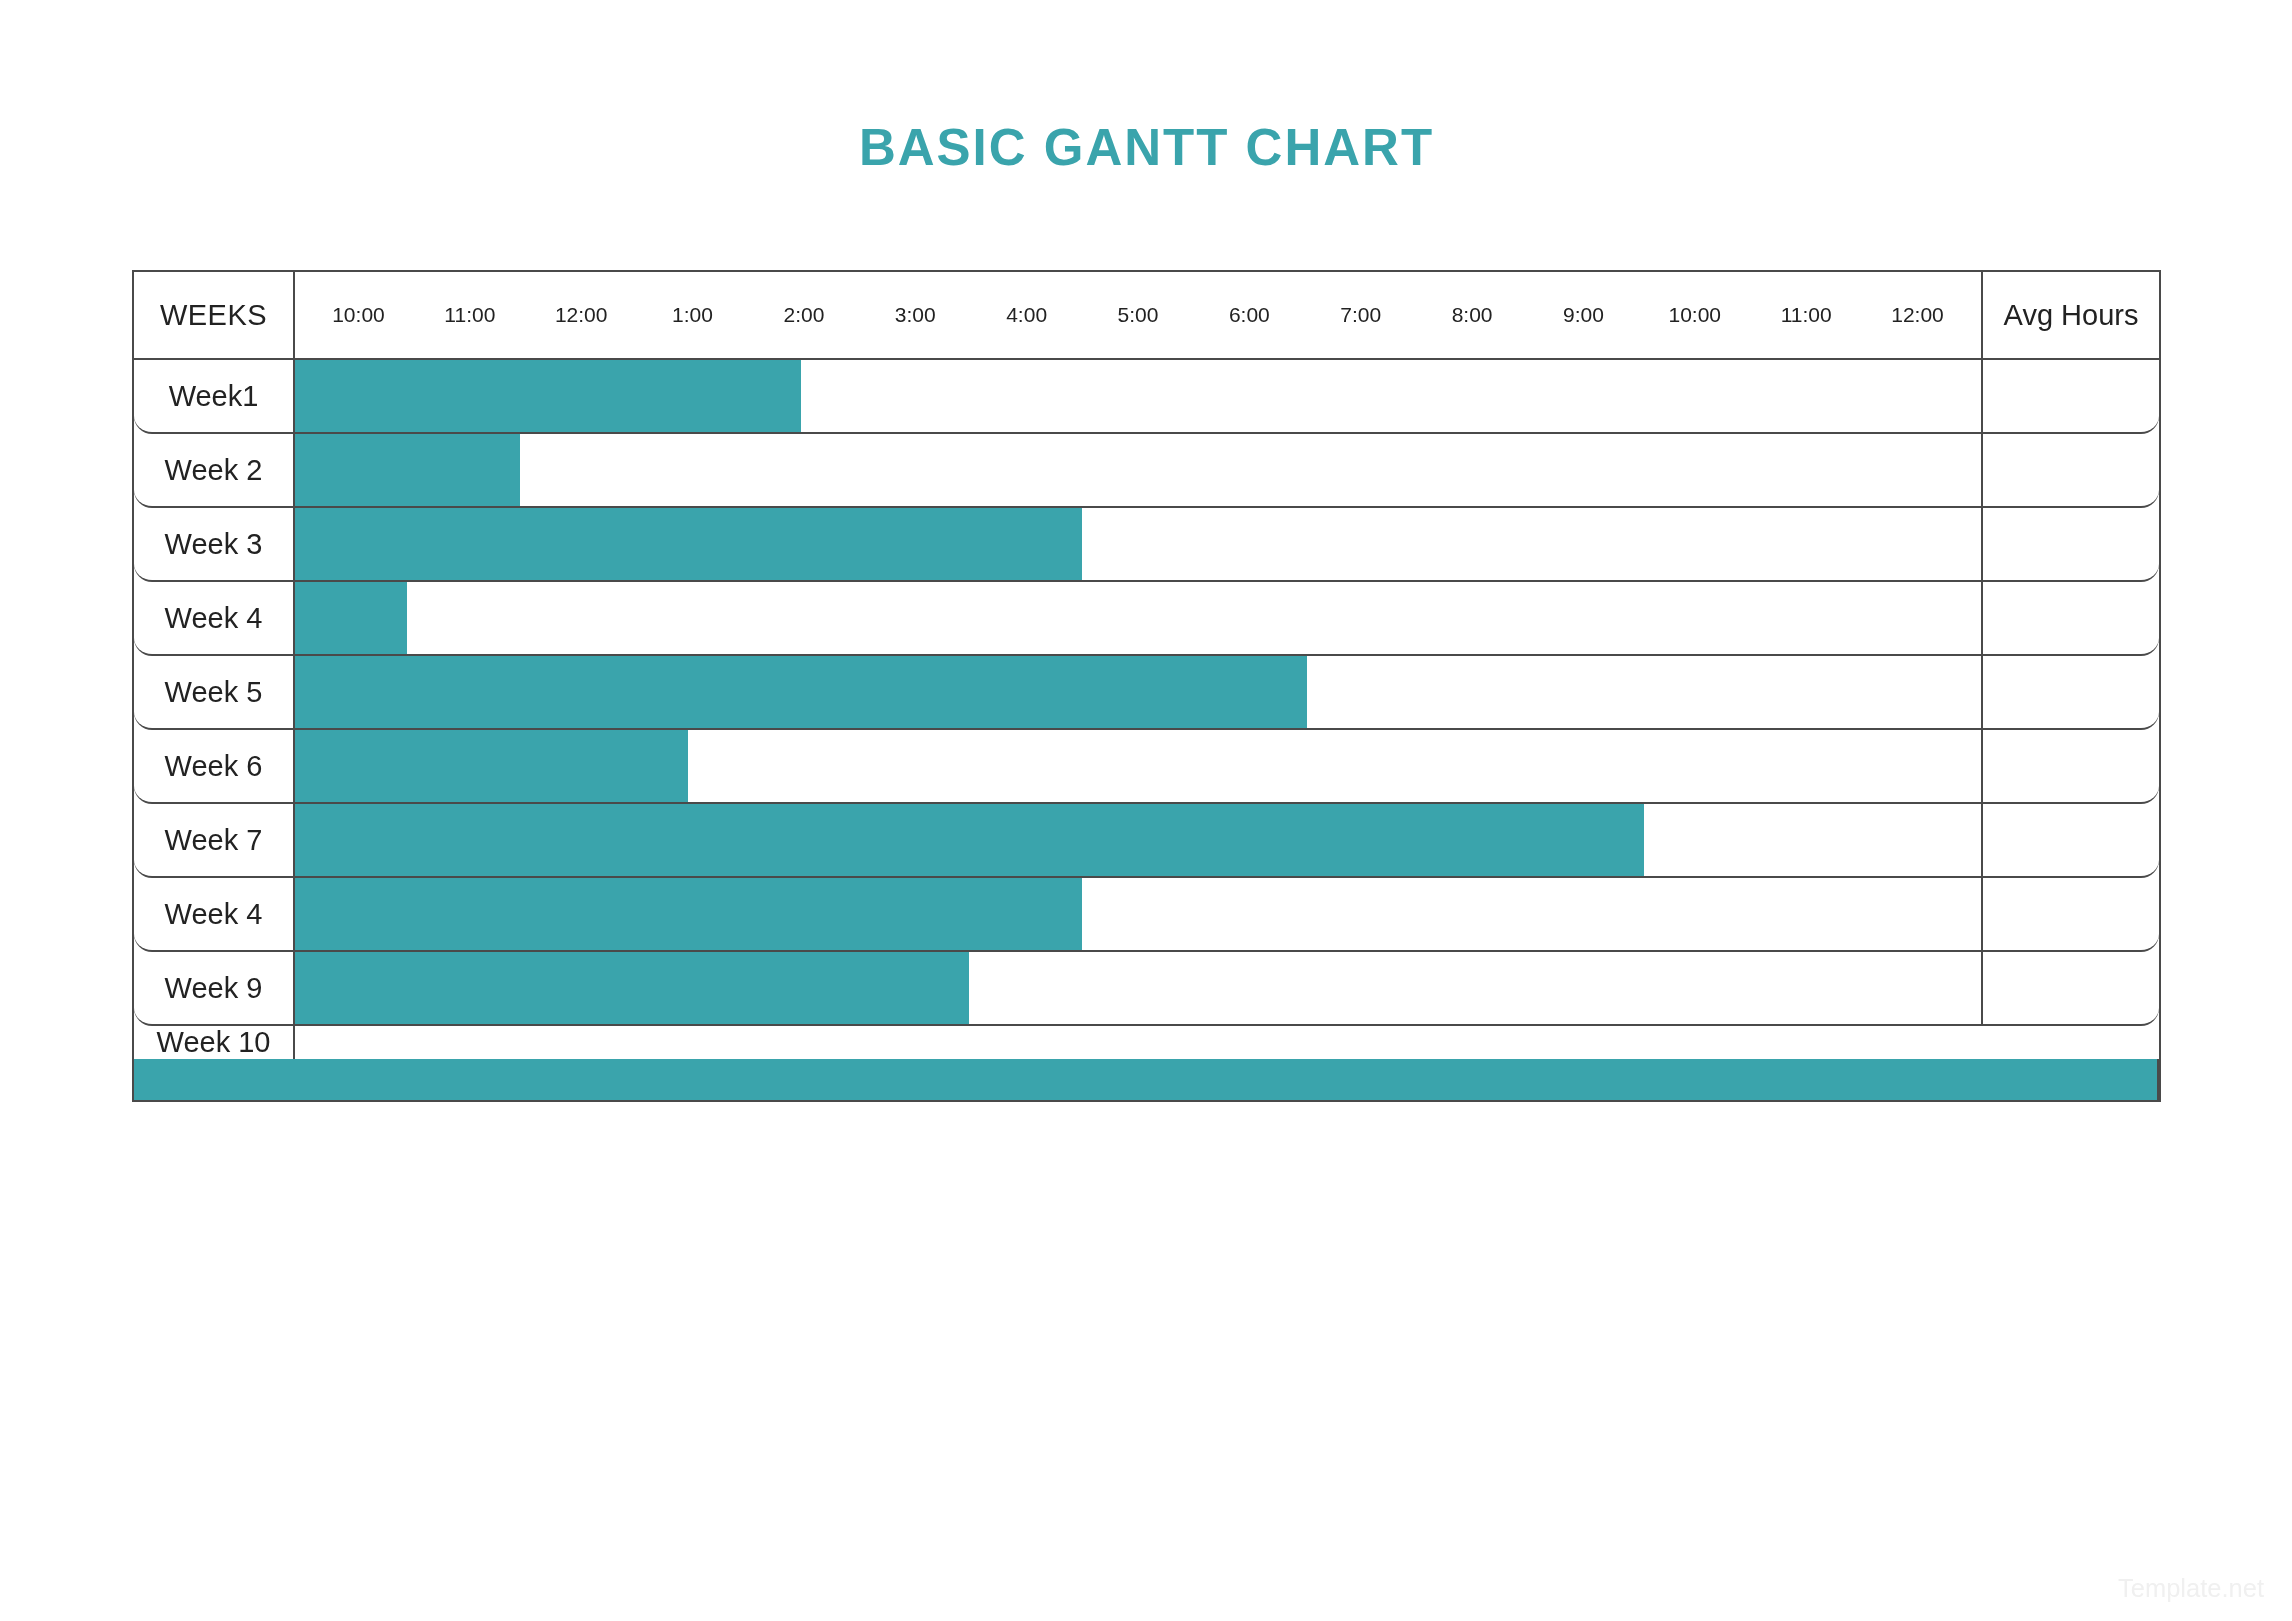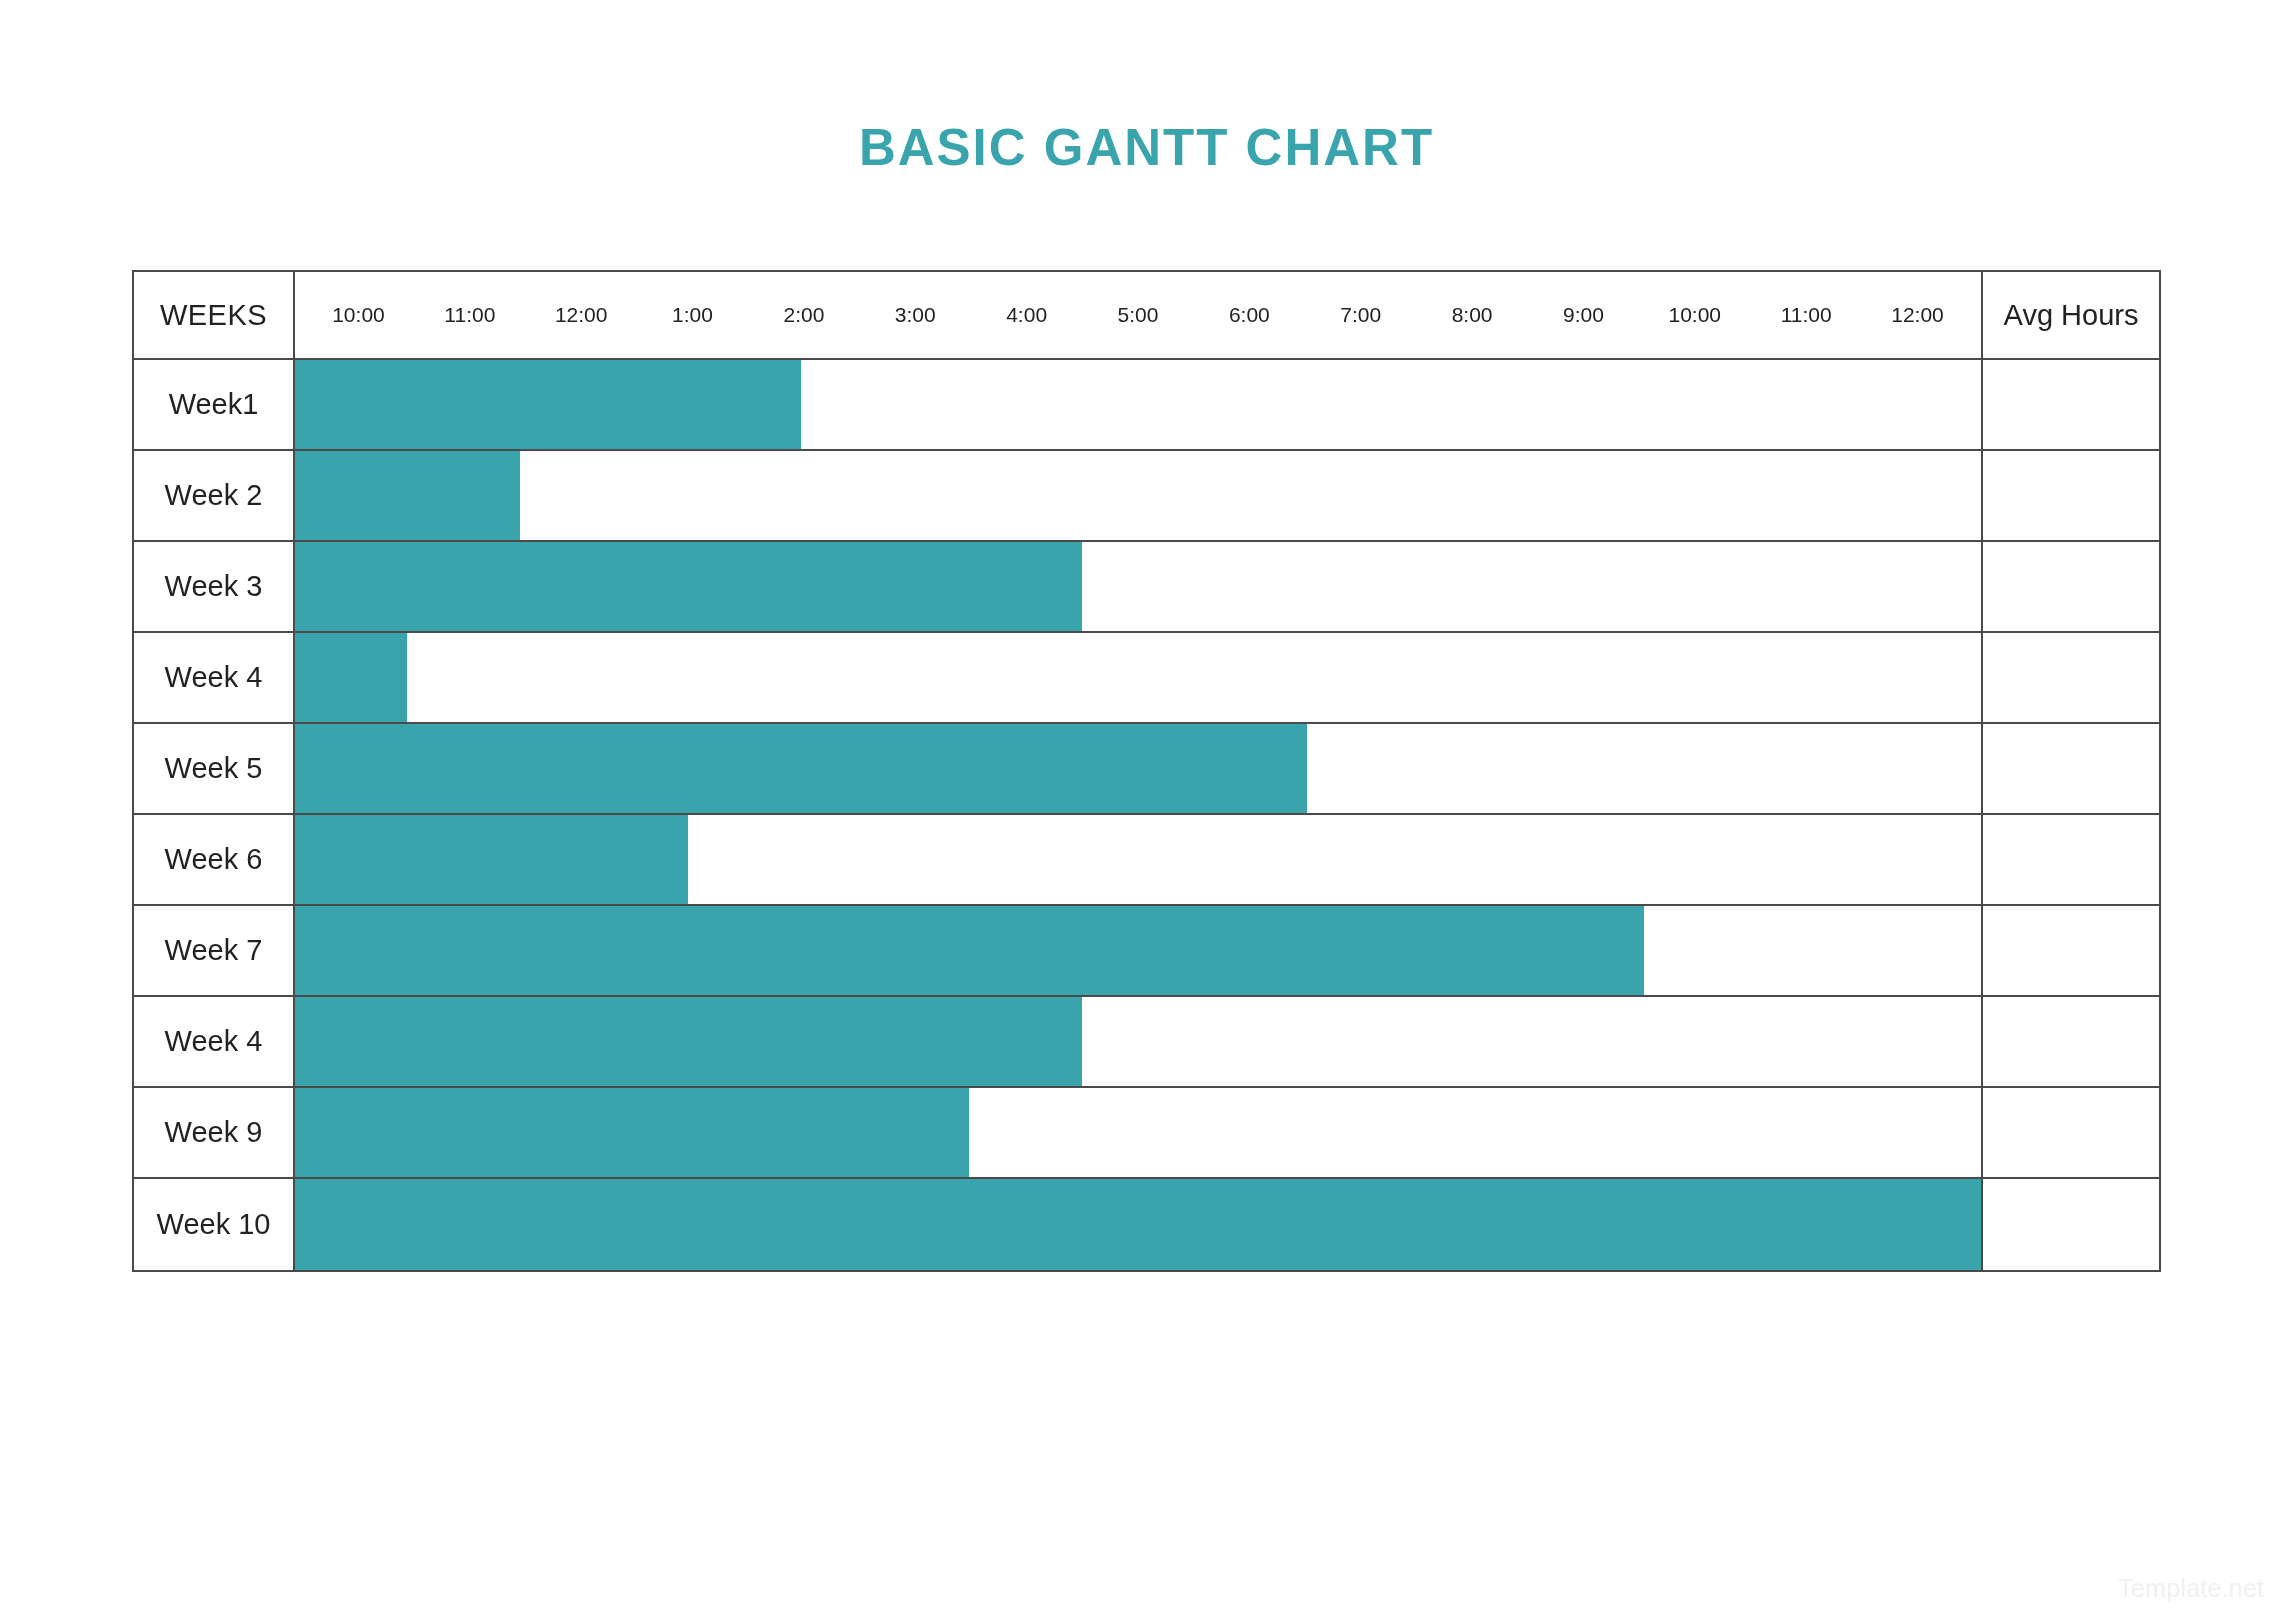--- a/index.html
+++ b/index.html
@@ -59,24 +59,25 @@
     .avg-head {
       width: 176px;
       display: flex;
       align-items: center;
       justify-content: center;
       font-size: 29px;
       color: #222;
     }
     .data-row {
       display: flex;
-      height: 91px;
+      height: 74px;
       border-bottom: 2px solid #4a4a4a;
-    }
-    .data-row:last-child { border-bottom: none; }
+      border-radius: 18px;
+    }
+    .data-row:last-child { border-bottom: none; flex-direction: column; }
     .week-label {
       width: 161px;
       border-right: 2px solid #4a4a4a;
       display: flex;
       align-items: center;
       justify-content: center;
       font-size: 29px;
       color: #222;
     }
     .bar-area {

